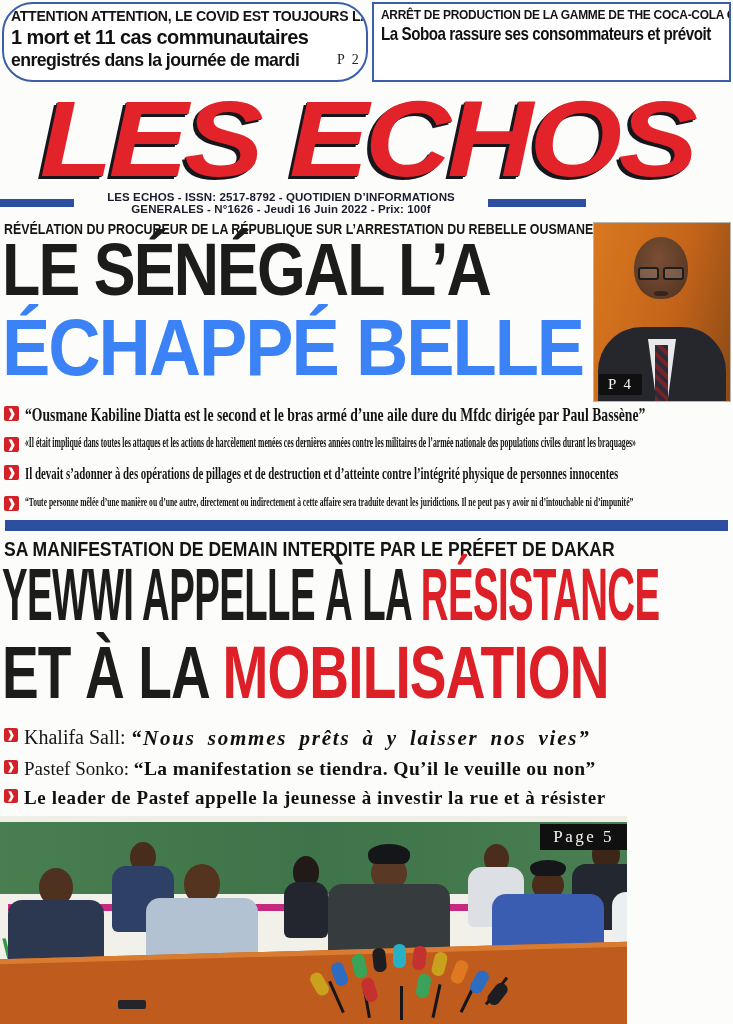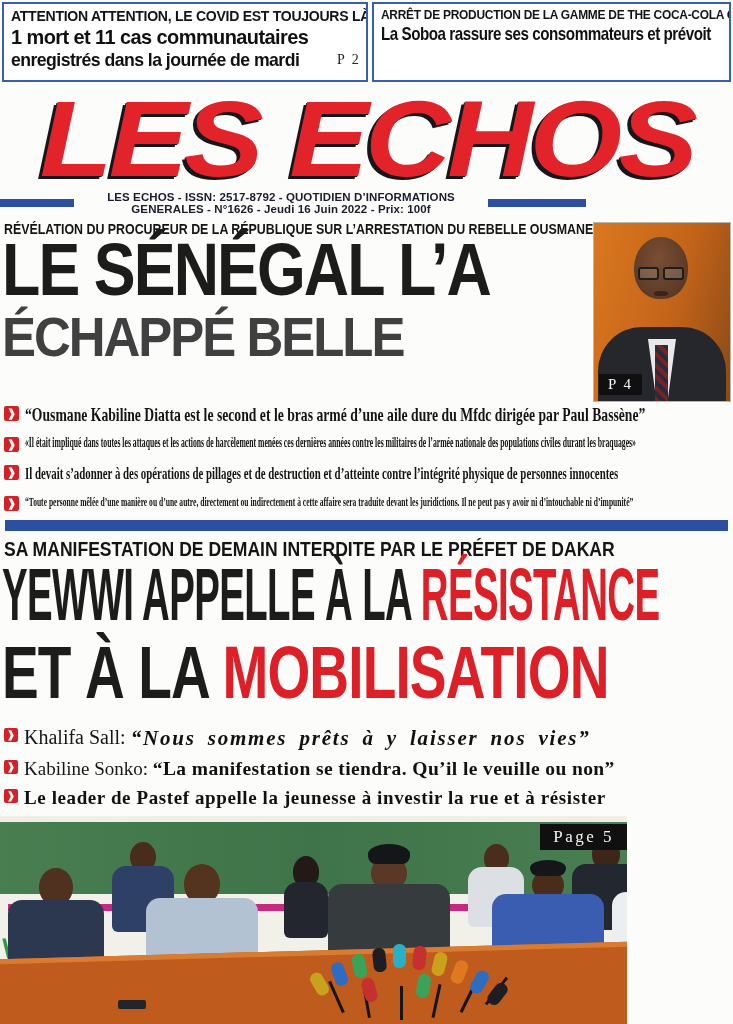--- a/index.html
+++ b/index.html
@@ -4,21 +4,21 @@
 <title>Les Echos - Une</title>
 <style>
   html,body{margin:0;padding:0;background:#777;}
   #page{position:relative;width:733px;height:1024px;margin:0 auto;background:#fcfcfa;
         overflow:hidden;font-family:"Liberation Sans",sans-serif;color:#1b1b1b;}
   .fit{display:inline-block;white-space:nowrap;transform-origin:0 50%;}
 
   
   .teaser{position:absolute;top:2px;height:80px;border:2px solid #3a5fa8;background:#fff;
           padding:3px 7px;box-sizing:border-box;overflow:hidden;}
-  #teaserL{left:2px;width:366px;}
+  #teaserL{left:2px;width:366px;border-radius:31px;}
   #teaserR{left:372px;width:359px;}
   .t-kick{font-weight:bold;font-size:14.5px;letter-spacing:-0.3px;line-height:1.25;color:#141414;}
   #teaserR .t-kick{font-size:13px;}
   .t-h1{font-weight:bold;font-size:21px;letter-spacing:-0.6px;line-height:1.12;color:#111;}
   #teaserR .t-h1{font-size:19px;}
   .t-row{display:flex;align-items:center;white-space:nowrap;}
   .t-h2{font-weight:bold;font-size:19px;letter-spacing:-0.6px;line-height:1.15;color:#111;}
   #teaserR .t-h2{font-size:19px;}
   .pref{font-family:"Liberation Serif",serif;font-size:14px;color:#222;margin-left:16px;letter-spacing:2px;}
 
@@ -32,21 +32,21 @@
   .ibar{height:8px;background:#2d4f9f;flex:0 0 auto;}
   #ibarL{width:74px;}
   #ibarR{width:98px;}
   #infotext{flex:1;text-align:center;font-size:11.5px;font-weight:bold;color:#1a1b2e;letter-spacing:0.1px;}
 
   
   #leadKick{position:absolute;top:220px;left:4px;font-weight:bold;font-size:15.5px;color:#141414;}
   #leadKick .fit{transform:scaleX(0.80);}
   #leadH1{position:absolute;top:236px;left:2px;font-weight:bold;font-size:66px;line-height:1;color:#1c1c1a;}
   #leadH1 .fit{transform:scale(0.95,1.12);letter-spacing:-2px;}
-  #leadH2{position:absolute;top:312px;left:2px;font-weight:bold;font-size:50px;line-height:1;color:#404040;}
+  #leadH2{position:absolute;top:312px;left:2px;font-weight:bold;font-size:71px;line-height:1;color:#3b82f6;}
   #leadH2 .fit{transform:scale(1.02,1.12);letter-spacing:-2px;}
 
   
   #photo1{position:absolute;left:593px;top:222px;width:136px;height:178px;overflow:hidden;
           background:linear-gradient(105deg,#d9781f 0%,#c4641a 55%,#8a4a16 100%);border:1px solid #b9b4ac;}
   .ph1-head{position:absolute;left:40px;top:14px;width:54px;height:62px;border-radius:50% 50% 46% 46%;
             background:radial-gradient(ellipse at 45% 35%,#7a4e33,#5a3a26 75%);}
   .ph1-glasses{position:absolute;left:44px;top:44px;width:46px;height:13px;display:flex;gap:4px;}
   .ph1-glasses div{flex:1;border:2px solid #1d1d1d;border-radius:3px;background:rgba(255,255,255,.15);}
   .ph1-mouth{position:absolute;left:60px;top:68px;width:14px;height:5px;background:#3a241a;border-radius:40%;}
@@ -190,21 +190,21 @@
   </div>
 
   <div id="bullets2">
     <div class="brow" id="r1">
       <span class="chev">❱</span>
       <span class="spk">Khalifa Sall: </span>
       <span class="qt">“Nous sommes prêts à y laisser nos vies”</span>
     </div>
     <div class="brow" id="r2">
       <span class="chev">❱</span>
-      <span class="spk">Kabiline Sonko: </span>
+      <span class="spk">Pastef Sonko: </span>
       <span class="qt">“La manifestation se tiendra. Qu’il le veuille ou non”</span>
     </div>
     <div class="brow" id="r3">
       <span class="chev">❱</span>
       <span class="spk"></span>
       <span class="qt">Le leader de Pastef appelle la jeunesse à investir la rue et à résister</span>
     </div>
   </div>
 
   <div id="photo2">

